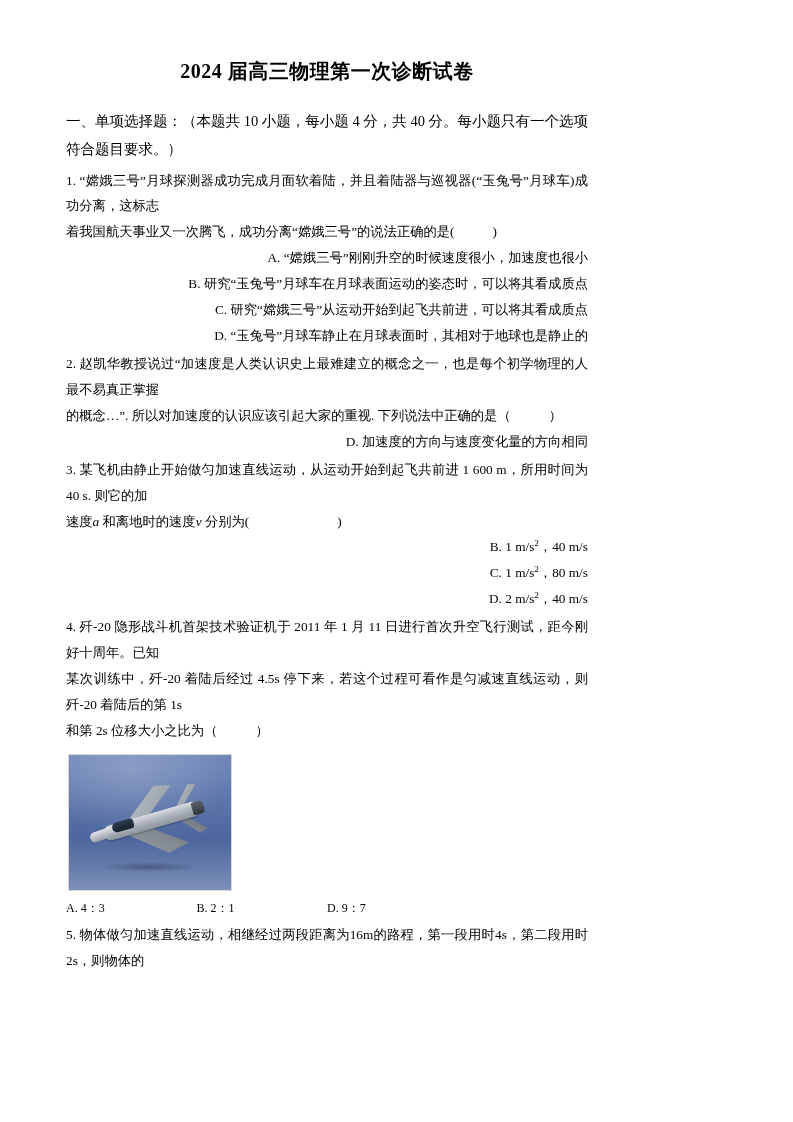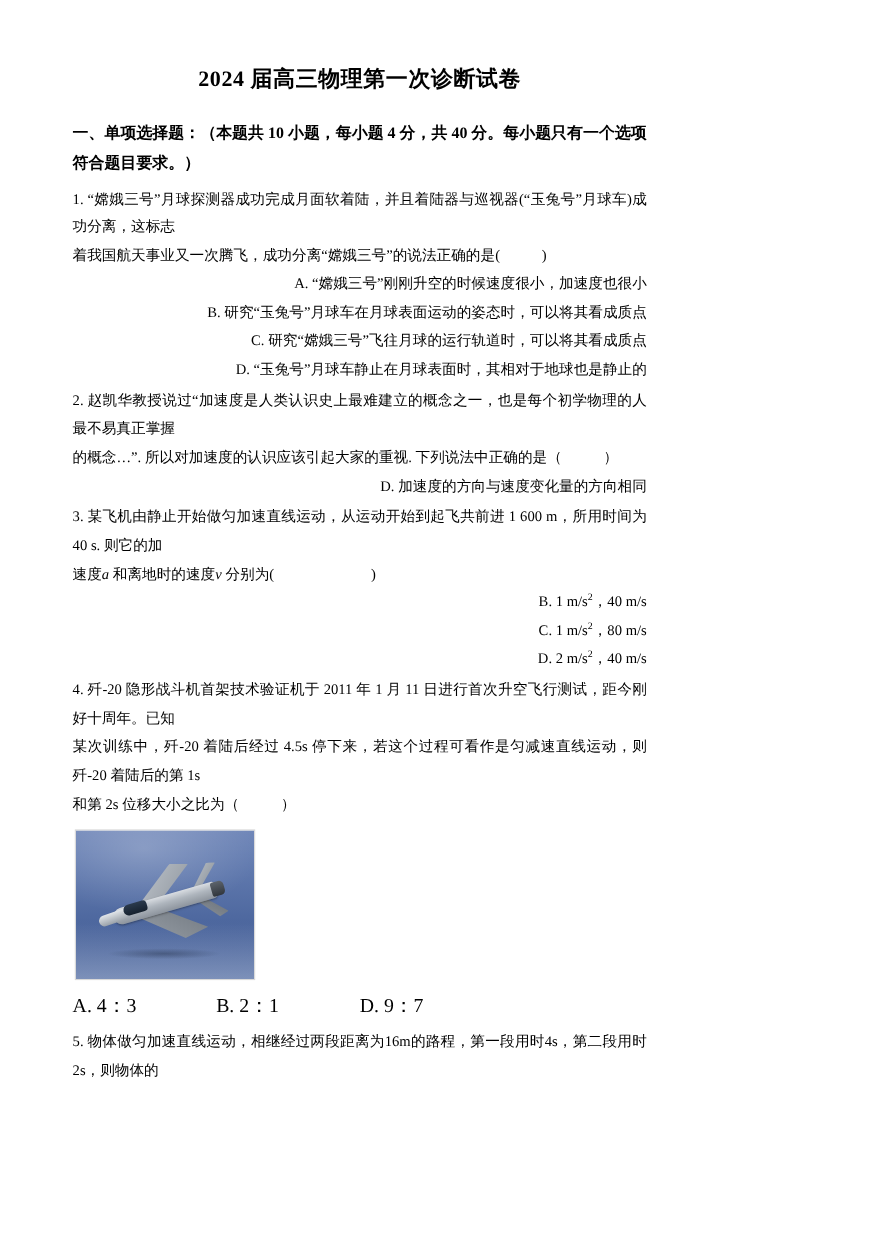--- a/index.html
+++ b/index.html
@@ -23,21 +23,21 @@
   .doc-title {
     text-align: center;
     font-size: 20px;
     font-weight: bold;
     letter-spacing: 0.5px;
     margin: 14px 0 22px 0;
     font-family: "Liberation Serif", "DejaVu Serif", serif;
   }
   .section-head {
     font-size: 14.5px;
-    font-weight: bold;
+    font-weight: normal;
     line-height: 1.95;
     margin-bottom: 4px;
     text-align: justify;
   }
   .q {
     font-size: 13.3px;
     line-height: 1.95;
     text-align: justify;
     margin: 0;
   }
@@ -61,21 +61,21 @@
   .blank {
     display: inline-block;
     min-width: 38px;
   }
   .blank-long {
     display: inline-block;
     min-width: 88px;
   }
   .opt-row {
     display: flex;
-    font-size: 18px;
+    font-size: 12px;
     line-height: 1.95;
     margin-top: 4px;
   }
   .opt-row > div {
     flex: 0 0 25%;
   }
   .figure-wrap {
     margin: 10px 0 6px 2px;
   }
   .jet-photo {
@@ -202,21 +202,21 @@
 
   <div class="section-head">一、单项选择题：（本题共 10 小题，每小题 4 分，共 40 分。每小题只有一个选项符合题目要求。）</div>
 
   <div>
     <p class="q q-stem">1. “嫦娥三号”月球探测器成功完成月面软着陆，并且着陆器与巡视器(“玉兔号”月球车)成功分离，这标志</p>
     <p class="q">
       <span>着我国航天事业又一次腾飞，成功分离“嫦娥三号”的说法正确的是(</span><span class="blank"></span><span>)</span>
     </p>
     <p class="opt">A. “嫦娥三号”刚刚升空的时候速度很小，加速度也很小</p>
     <p class="opt">B. 研究“玉兔号”月球车在月球表面运动的姿态时，可以将其看成质点</p>
-    <p class="opt">C. 研究“嫦娥三号”飞往月球的运行轨道时，可以将其看成质点</p>
+    <p class="opt">C. 研究“嫦娥三号”从运动开始到起飞共前进，可以将其看成质点</p>
     <p class="opt">D. “玉兔号”月球车静止在月球表面时，其相对于地球也是静止的</p>
   </div>
 
   <div>
     <p class="q q-stem">2. 赵凯华教授说过“加速度是人类认识史上最难建立的概念之一，也是每个初学物理的人最不易真正掌握</p>
     <p class="q">
       <span>的概念…”. 所以对加速度的认识应该引起大家的重视. 下列说法中正确的是（</span><span class="blank"></span><span>）</span>
     </p>
     <p class="opt">D. 加速度的方向与速度变化量的方向相同</p>
   </div>

